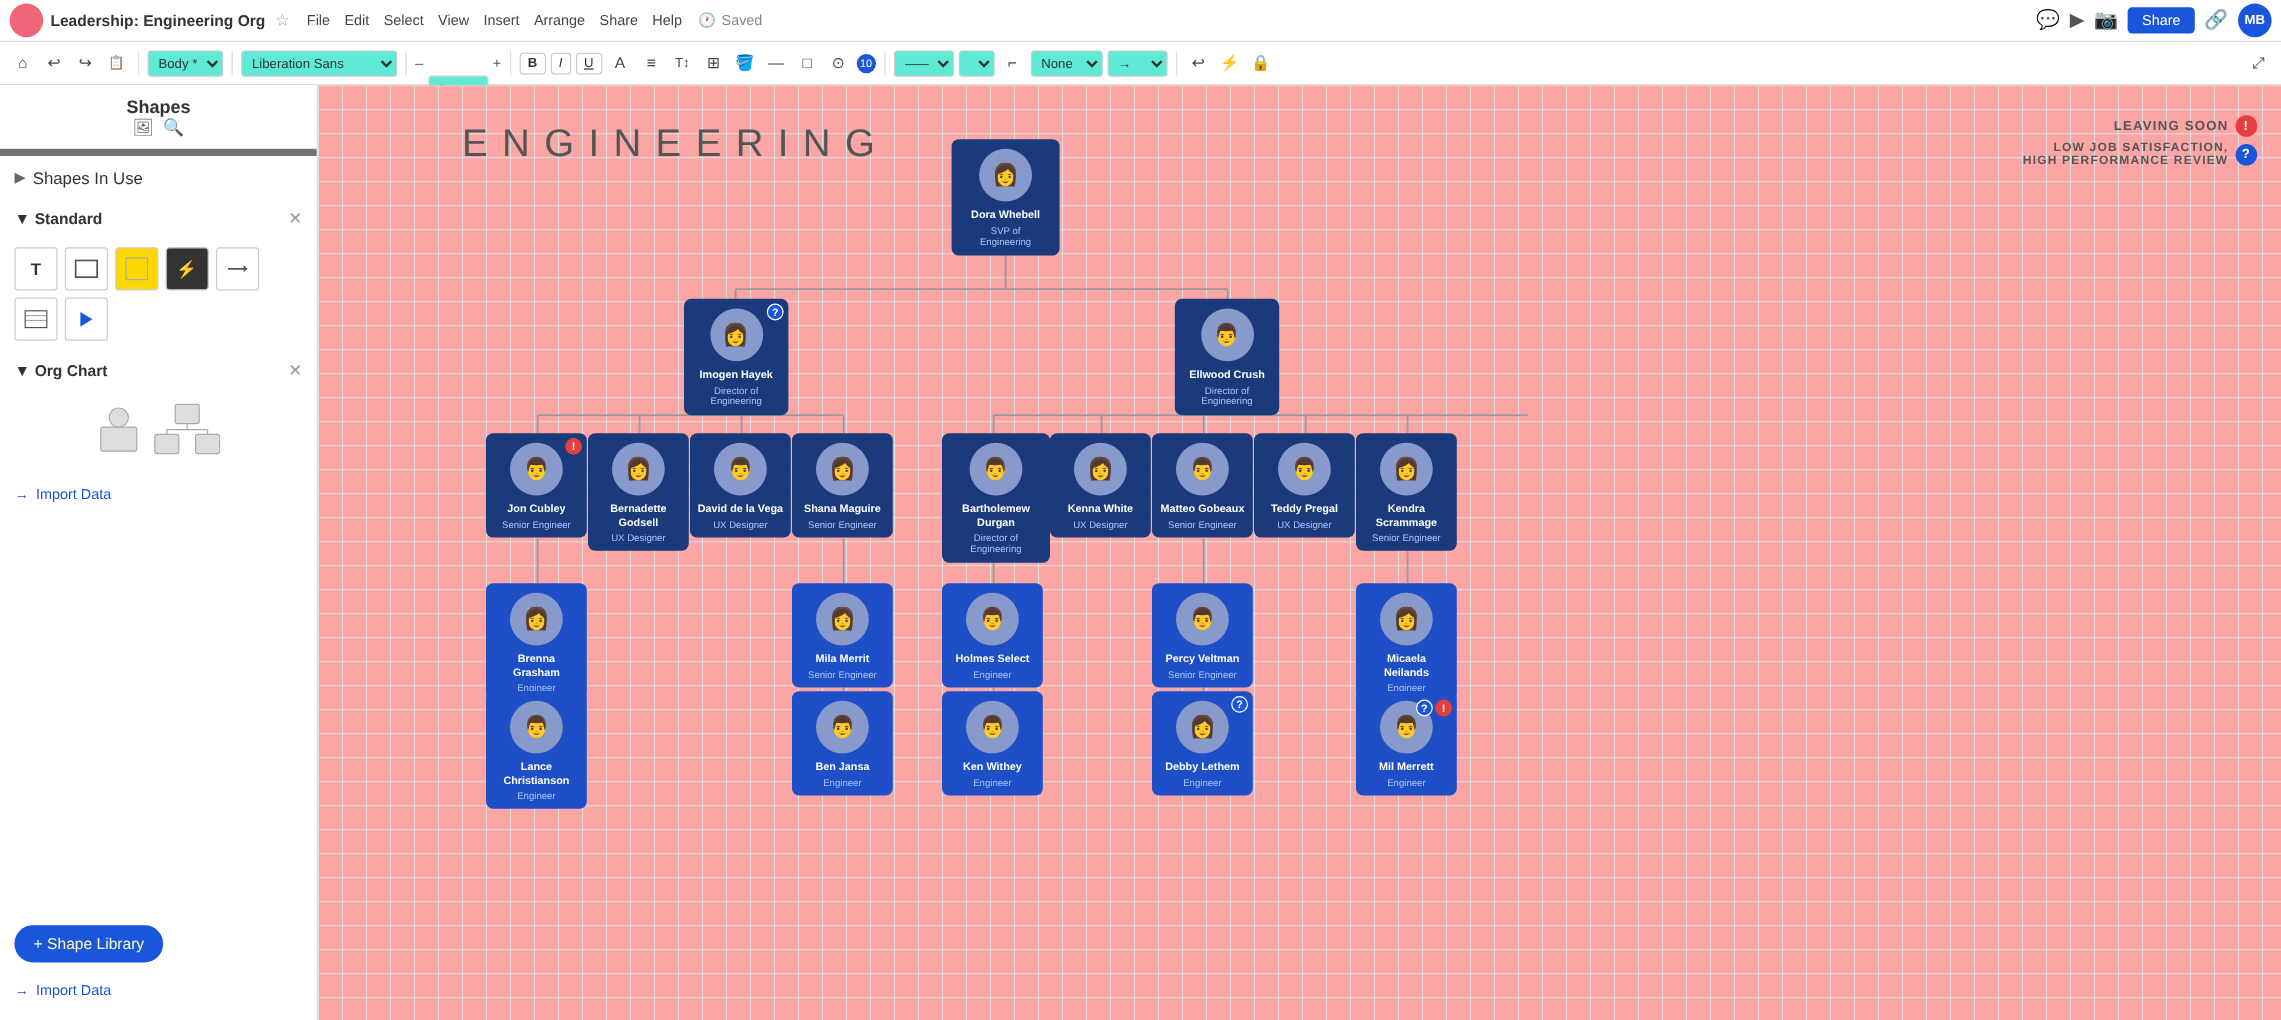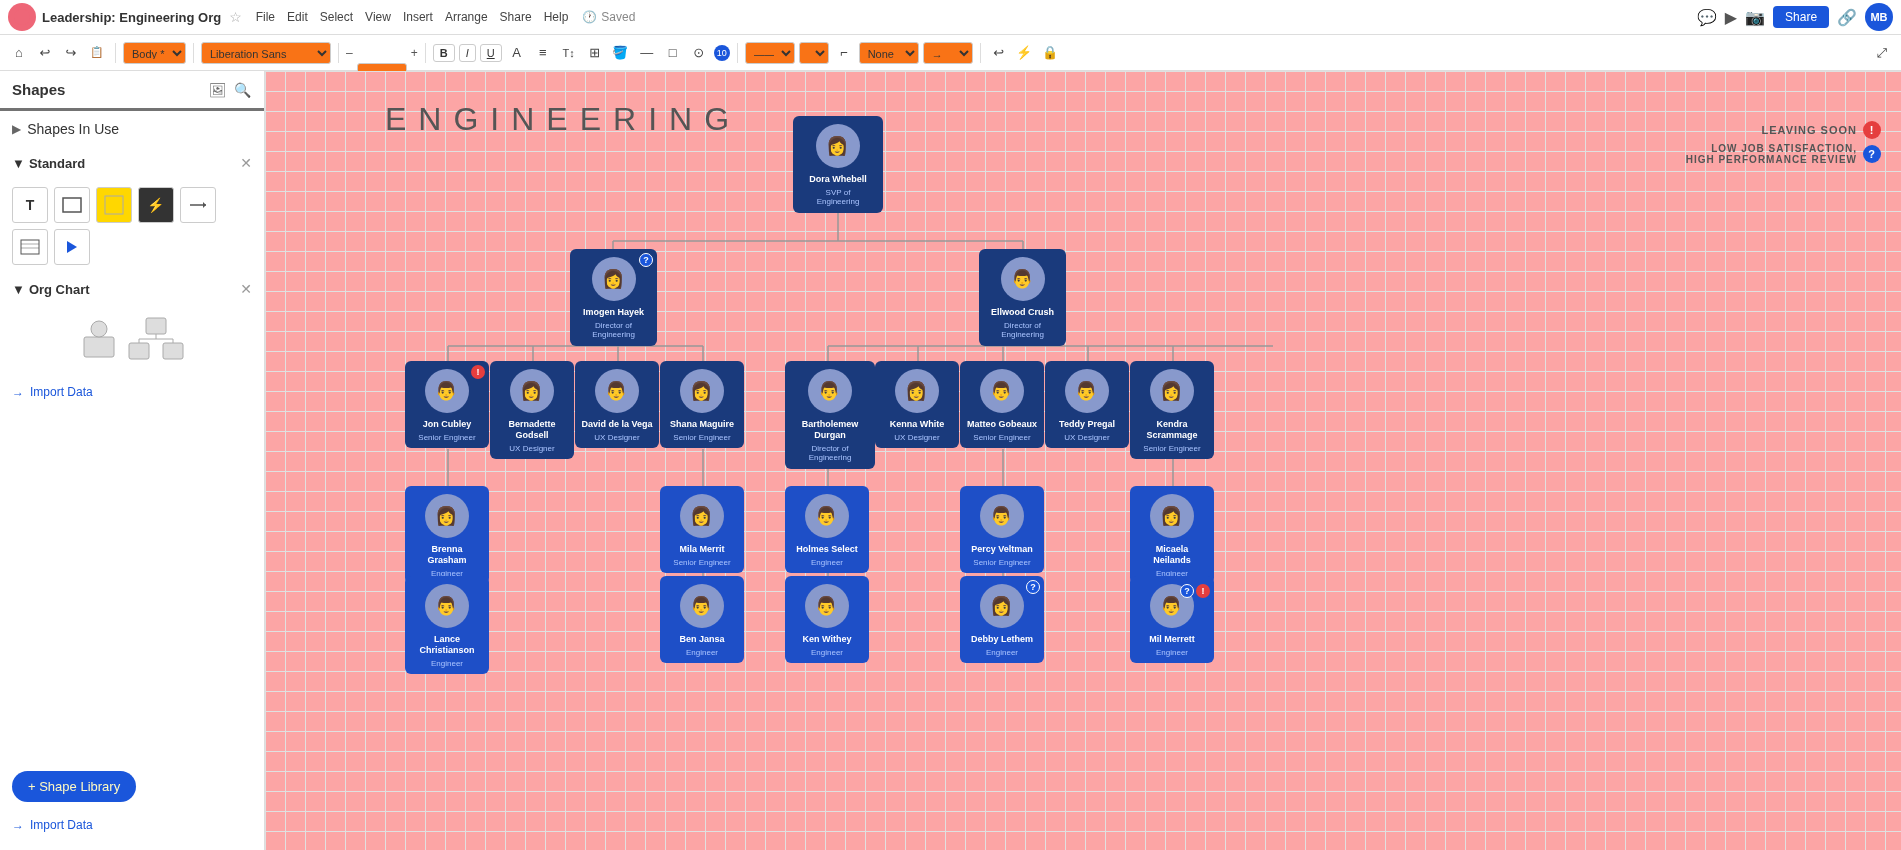--- a/index.html
+++ b/index.html
@@ -29,21 +29,21 @@
     #toolbar {
       height: 36px;
       background: #fff;
       border-bottom: 1px solid #ddd;
       display: flex;
       align-items: center;
       padding: 0 8px;
       gap: 4px;
     }
     .toolbar-btn { padding: 2px 6px; font-size: 11px; border: 1px solid #ccc; border-radius: 3px; background: #fff; cursor: pointer; color: #333; }
-    .toolbar-select { padding: 4px 4px; font-size: 11px; border: 1px solid #ccc; border-radius: 3px; background: #f97316; color: #333; height: 22px; }
+    .toolbar-select { padding: 4px 4px; font-size: 11px; border: 1px solid #ccc; border-radius: 3px; background: #5eead4; color: #333; height: 22px; }
     .toolbar-sep { width: 1px; height: 20px; background: #ddd; margin: 0 3px; }
     .toolbar-icon { width: 22px; height: 22px; display: flex; align-items: center; justify-content: center; cursor: pointer; font-size: 13px; color: #444; border-radius: 3px; }
     .toolbar-badge { background: #1a56db; color: white; border-radius: 50%; width: 16px; height: 16px; font-size: 9px; display: flex; align-items: center; justify-content: center; }
 
     
     #main { display: flex; height: calc(850px - 71px); }
 
     
     #sidebar {
       width: 265px;
@@ -51,21 +51,22 @@
       border-right: 1px solid #ddd;
       display: flex;
       flex-direction: column;
       overflow-y: auto;
     }
     .sidebar-header {
       padding: 10px 12px;
       display: flex;
       align-items: center;
       justify-content: space-between;
-      border-bottom: 3px solid #737373;
+      border-bottom: 6px solid #737373;
+      flex-direction: column;
     }
     .sidebar-title { font-size: 15px; font-weight: 600; color: #333; }
     .sidebar-icons { display: flex; gap: 8px; }
     .sidebar-icon { font-size: 14px; color: #666; cursor: pointer; }
 
     .shapes-in-use {
       padding: 10px 12px;
       display: flex;
       align-items: center;
       gap: 6px;
@@ -178,21 +179,20 @@
     }
     .notif-leaving {
       display: flex;
       align-items: center;
       justify-content: flex-end;
       gap: 6px;
       font-size: 11px;
       font-weight: 600;
       letter-spacing: 1px;
       color: #555;
-      margin-top: 25px;
     }
     .notif-warn { background: #e53e3e; color: white; border-radius: 50%; width: 18px; height: 18px; display: flex; align-items: center; justify-content: center; font-size: 11px; font-weight: bold; }
     .notif-satisfaction {
       display: flex;
       align-items: center;
       justify-content: flex-end;
       gap: 6px;
       font-size: 10px;
       font-weight: 600;
       letter-spacing: 1px;

